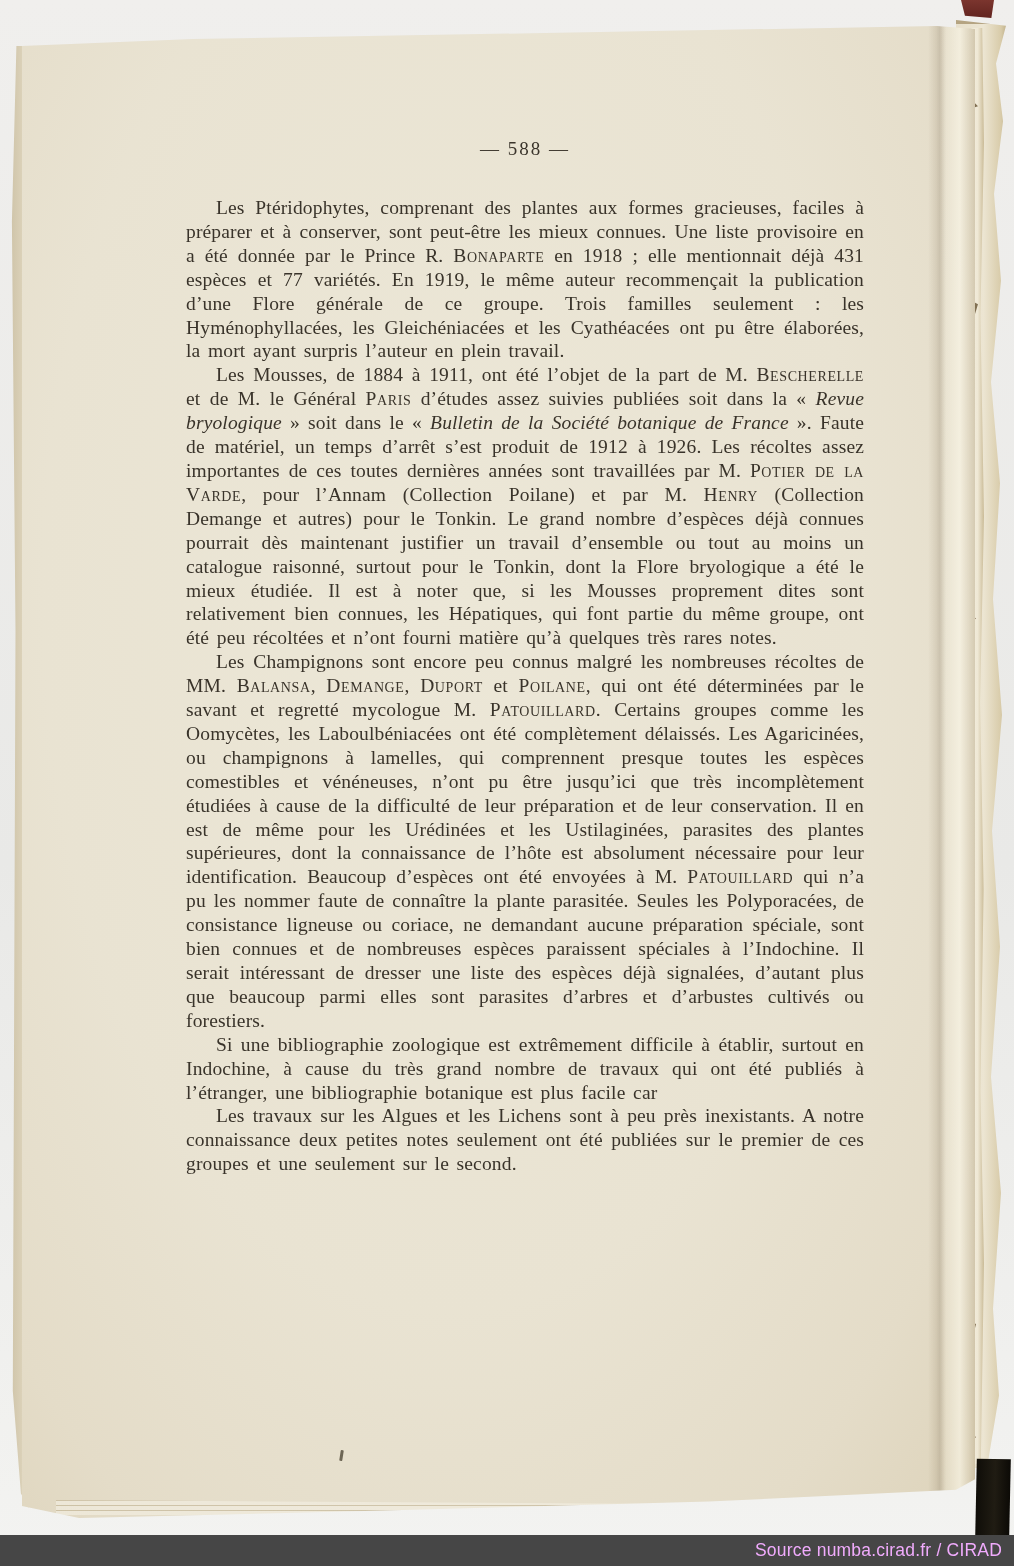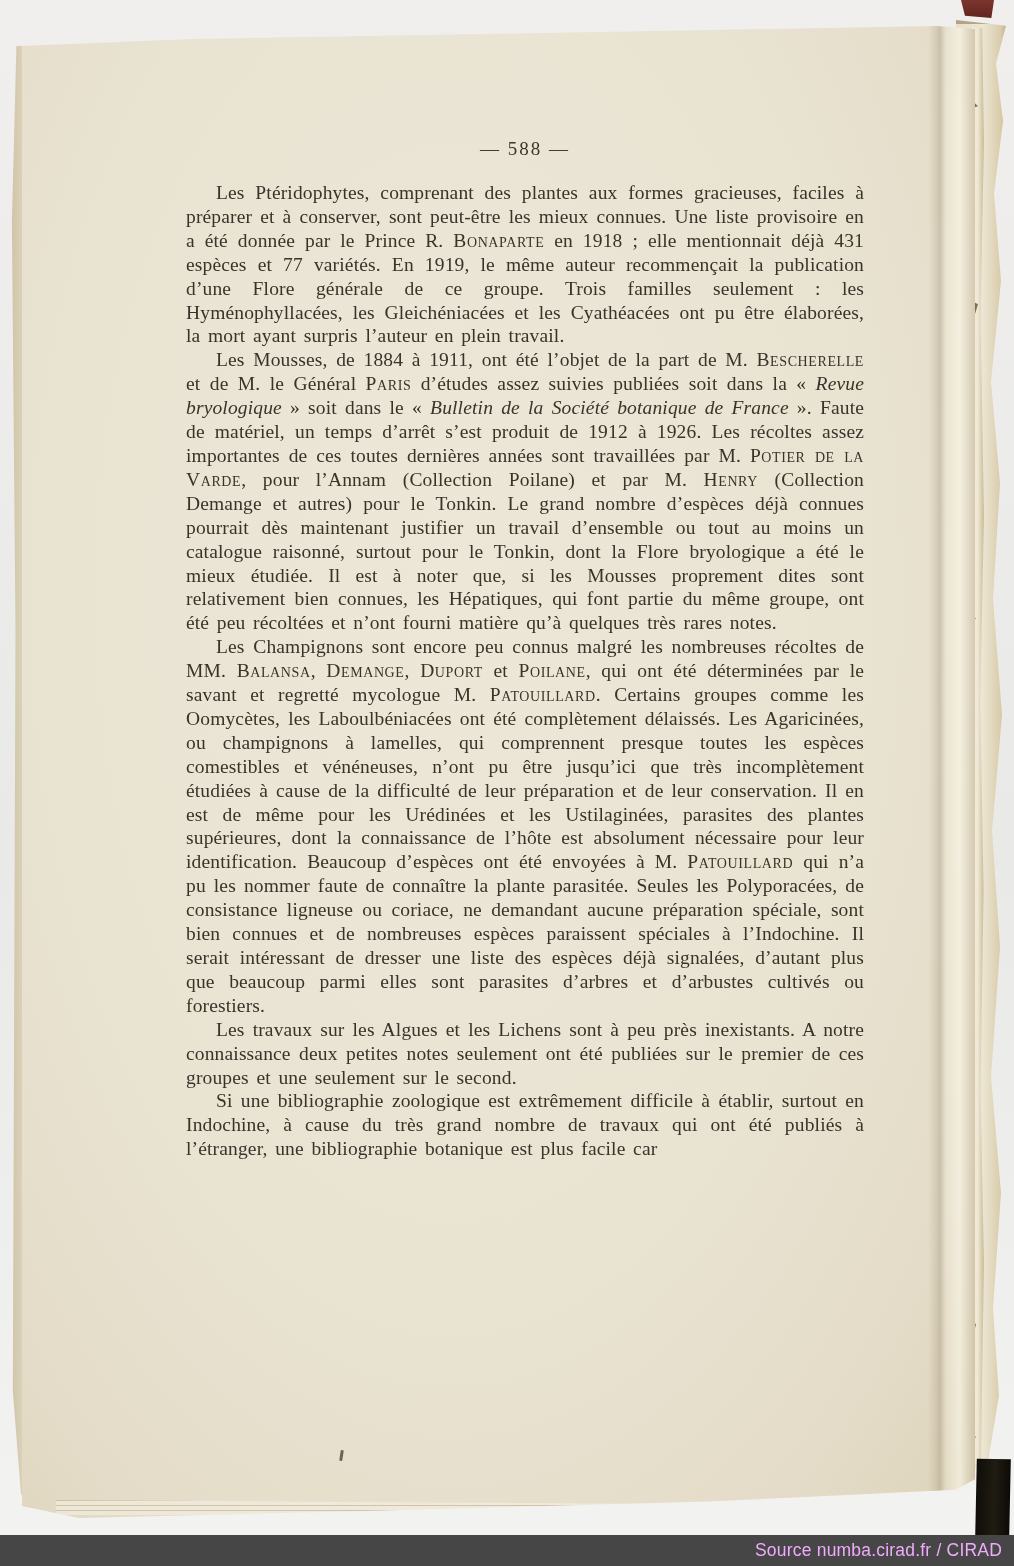--- a/index.html
+++ b/index.html
@@ -35,21 +35,21 @@
          filter:drop-shadow(2px 5px 7px rgba(70,62,45,.28));}
   .crease{position:absolute;left:906px;top:0;width:18px;height:100%;
          background:linear-gradient(90deg,rgba(120,100,70,0) 0%,rgba(120,100,70,.14) 45%,rgba(95,78,52,.20) 65%,rgba(120,100,70,0) 100%);}
   .edge-highlight{position:absolute;right:0;top:0;width:34px;height:100%;
          background:linear-gradient(90deg,rgba(255,252,240,0) 0%,rgba(255,252,238,.55) 55%,rgba(160,140,100,.25) 100%);}
   .page-stack{position:absolute;left:34px;bottom:3px;width:690px;height:15px;
          background:repeating-linear-gradient(180deg,rgba(180,164,128,.45) 0 1px,rgba(244,240,228,.6) 1px 5px);
          clip-path:polygon(0 0,100% 30%,100% 100%,0 100%);}
 
   .text-block{position:absolute;left:164px;top:112px;width:678px;color:#39332a;}
-  .page-number{text-align:center;font-size:19px;letter-spacing:2px;margin:0 0 21px 0;
+  .page-number{text-align:center;font-size:19px;letter-spacing:2px;margin:0 0 36px 0;
          color:#3b352c;}
   .para{margin:0;font-size:19.5px;line-height:23.9px;text-align:justify;
         text-indent:30px;word-spacing:2.6px;letter-spacing:.15px;}
   .sc{font-variant:small-caps;letter-spacing:.6px;font-family:Liberation Serif, serif;}
   .it{font-style:italic;}
 
   .ink-mark{position:absolute;left:318px;top:1424px;width:3px;height:11px;
          background:#4f4737;transform:rotate(9deg);border-radius:1px;opacity:.8;}
 
   .ribbon-maroon{position:absolute;left:961px;top:0;width:33px;height:18px;
@@ -87,22 +87,22 @@
     <div class="crease"></div>
     <div class="edge-highlight"></div>
     <div class="page-stack"></div>
 
     <div class="text-block">
       <div class="page-number">— 588 —</div>
       <div>
           <p class="para"><span>Les Ptéridophytes, comprenant des plantes aux formes gracieuses, faciles à préparer et à conserver, sont peut-être les mieux connues. Une liste provisoire en a été donnée par le Prince R. </span><span class="sc">Bonaparte</span><span> en 1918 ; elle mentionnait déjà 431 espèces et 77 variétés. En 1919, le même auteur recommençait la publication d’une Flore générale de ce groupe. Trois familles seulement : les Hyménophyllacées, les Gleichéniacées et les Cyathéacées ont pu être élaborées, la mort ayant surpris l’auteur en plein travail.</span></p>
           <p class="para"><span>Les Mousses, de 1884 à 1911, ont été l’objet de la part de M. </span><span class="sc">Bescherelle</span><span> et de M. le Général </span><span class="sc">Paris</span><span> d’études assez suivies publiées soit dans la « </span><span class="it">Revue bryologique</span><span> » soit dans le « </span><span class="it">Bulletin de la Société botanique de France</span><span> ». Faute de matériel, un temps d’arrêt s’est produit de 1912 à 1926. Les récoltes assez importantes de ces toutes dernières années sont travaillées par M. </span><span class="sc">Potier de la Varde</span><span>, pour l’Annam (Collection Poilane) et par M. </span><span class="sc">Henry</span><span> (Collection Demange et autres) pour le Tonkin. Le grand nombre d’espèces déjà connues pourrait dès maintenant justifier un travail d’ensemble ou tout au moins un catalogue raisonné, surtout pour le Tonkin, dont la Flore bryologique a été le mieux étudiée. Il est à noter que, si les Mousses proprement dites sont relativement bien connues, les Hépatiques, qui font partie du même groupe, ont été peu récoltées et n’ont fourni matière qu’à quelques très rares notes.</span></p>
           <p class="para"><span>Les Champignons sont encore peu connus malgré les nombreuses récoltes de MM. </span><span class="sc">Balansa</span><span>, </span><span class="sc">Demange</span><span>, </span><span class="sc">Duport</span><span> et </span><span class="sc">Poilane</span><span>, qui ont été déterminées par le savant et regretté mycologue M. </span><span class="sc">Patouillard</span><span>. Certains groupes comme les Oomycètes, les Laboulbéniacées ont été complètement délaissés. Les Agaricinées, ou champignons à lamelles, qui comprennent presque toutes les espèces comestibles et vénéneuses, n’ont pu être jusqu’ici que très incomplètement étudiées à cause de la difficulté de leur préparation et de leur conservation. Il en est de même pour les Urédinées et les Ustilaginées, parasites des plantes supérieures, dont la connaissance de l’hôte est absolument nécessaire pour leur identification. Beaucoup d’espèces ont été envoyées à M. </span><span class="sc">Patouillard</span><span> qui n’a pu les nommer faute de connaître la plante parasitée. Seules les Polyporacées, de consistance ligneuse ou coriace, ne demandant aucune préparation spéciale, sont bien connues et de nombreuses espèces paraissent spéciales à l’Indochine. Il serait intéressant de dresser une liste des espèces déjà signalées, d’autant plus que beaucoup parmi elles sont parasites d’arbres et d’arbustes cultivés ou forestiers.</span></p>
+          <p class="para"><span>Si une bibliographie zoologique est extrêmement difficile à établir, surtout en Indochine, à cause du très grand nombre de travaux qui ont été publiés à l’étranger, une bibliographie botanique est plus facile car</span></p>
           <p class="para"><span>Les travaux sur les Algues et les Lichens sont à peu près inexistants. A notre connaissance deux petites notes seulement ont été publiées sur le premier de ces groupes et une seulement sur le second.</span></p>
-          <p class="para"><span>Si une bibliographie zoologique est extrêmement difficile à établir, surtout en Indochine, à cause du très grand nombre de travaux qui ont été publiés à l’étranger, une bibliographie botanique est plus facile car</span></p>
         </div>
     </div>
 
     <div class="ink-mark"></div>
   </div>
 
   <div class="ribbon-maroon"></div>
   <div class="ribbon-black"></div>
 
   <div class="source-bar">

